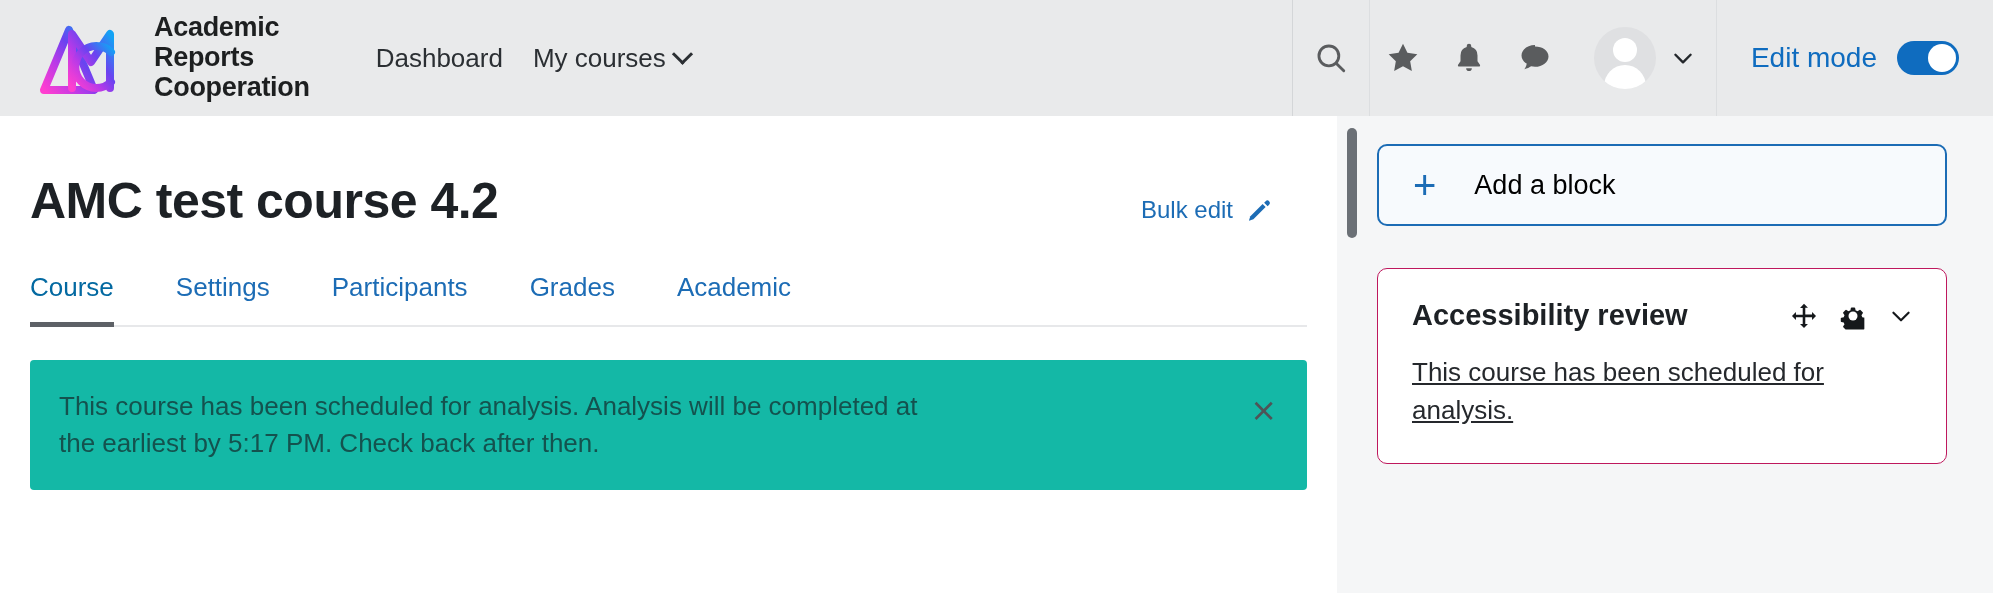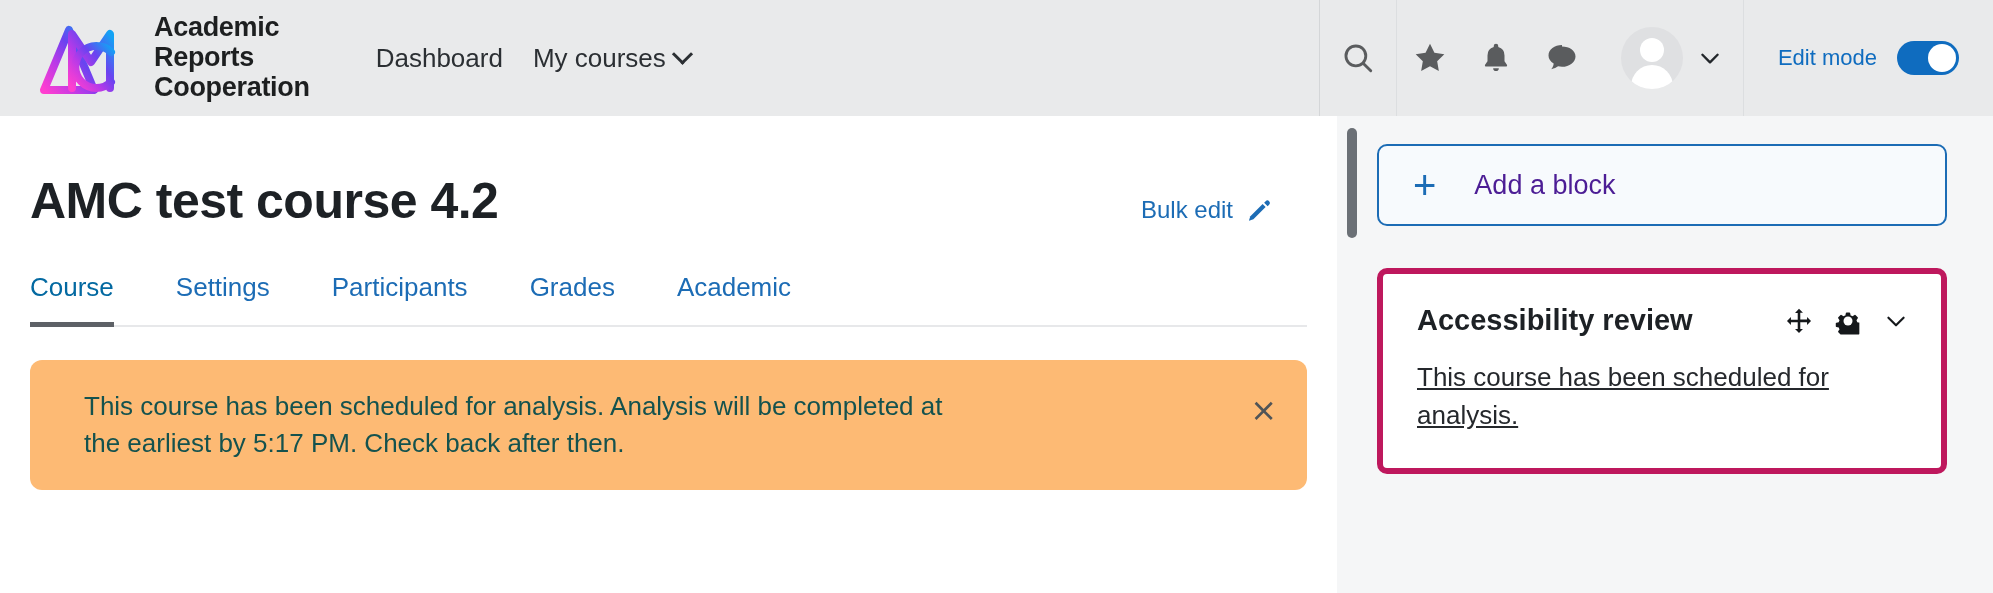--- a/index.html
+++ b/index.html
@@ -61,21 +61,21 @@
   .avatar::after {
     content: ""; position: absolute; left: 50%; top: 38px;
     width: 42px; height: 34px; border-radius: 21px 21px 0 0;
     background: #fff; transform: translateX(-50%);
   }
   .avatar-chev { color: #23272b; }
   .editmode {
     display: flex; align-items: center; gap: 20px;
     padding: 0 34px 0 34px; cursor: pointer;
   }
-  .editmode-label { font-size: 22px; color: #0f6cbf; white-space: nowrap; }
+  .editmode-label { font-size: 28px; color: #0f6cbf; white-space: nowrap; }
   .switch {
     width: 62px; height: 34px; border-radius: 17px;
     background: #0f6cbf; position: relative; flex: none;
   }
   .switch::after {
     content: ""; position: absolute; right: 3px; top: 3px;
     width: 28px; height: 28px; border-radius: 50%; background: #fff;
   }
 
   
@@ -113,23 +113,23 @@
   }
   .tab:last-child { margin-right: 0; }
   .tab.active { color: #0369a1; }
   .tab.active::after {
     content: ""; position: absolute; left: 0; right: 0; bottom: -2px;
     height: 5px; background: #5d6166;
   }
   .alert {
     margin-top: 33px;
     width: 1277px; min-height: 118px;
-    background: #fdba74; border-radius: 12px;
+    background: #14b8a6; border-radius: 4px;
     display: flex; align-items: flex-start;
-    padding: 28px 30px 28px 54px;
+    padding: 28px 30px 28px 29px;
   }
   .alert-text {
     font-size: 26px; line-height: 1.42; color: #14524e;
     max-width: 880px;
   }
   .alert-close {
     margin-left: auto; margin-top: 6px;
     font-size: 32px; color: #4f5457; cursor: pointer; line-height: 1;
     font-family: "DejaVu Sans", sans-serif;
   }
@@ -148,26 +148,26 @@
   }
   .add-block {
     width: 570px; height: 82px;
     border: 2px solid #1c6cb5; border-radius: 10px;
     background: #f7fafd;
     display: flex; align-items: center;
     padding-left: 34px; gap: 38px;
     cursor: pointer;
   }
   .add-block-plus { font-size: 40px; color: #1c6cb5; line-height: 1; font-weight: 300; }
-  .add-block-label { font-size: 27px; color: #4c1d95; }
+  .add-block-label { font-size: 27px; color: #000000; }
   .block-card {
     margin-top: 42px;
     width: 570px;
     background: #ffffff;
-    border: 6px solid #be185d; border-radius: 10px;
+    border: 1px solid #be185d; border-radius: 10px;
     padding: 30px 32px 34px 34px;
   }
   .block-head { display: flex; align-items: center; }
   .block-title { font-size: 29px; font-weight: bold; color: #1d2125; }
   .block-actions { margin-left: auto; display: flex; align-items: center; gap: 20px; color: #15181b; }
   .block-body {
     margin-top: 22px;
     font-size: 26px; line-height: 1.45; color: #25282c; text-decoration: underline;
   }
   .ic { display: block; }

